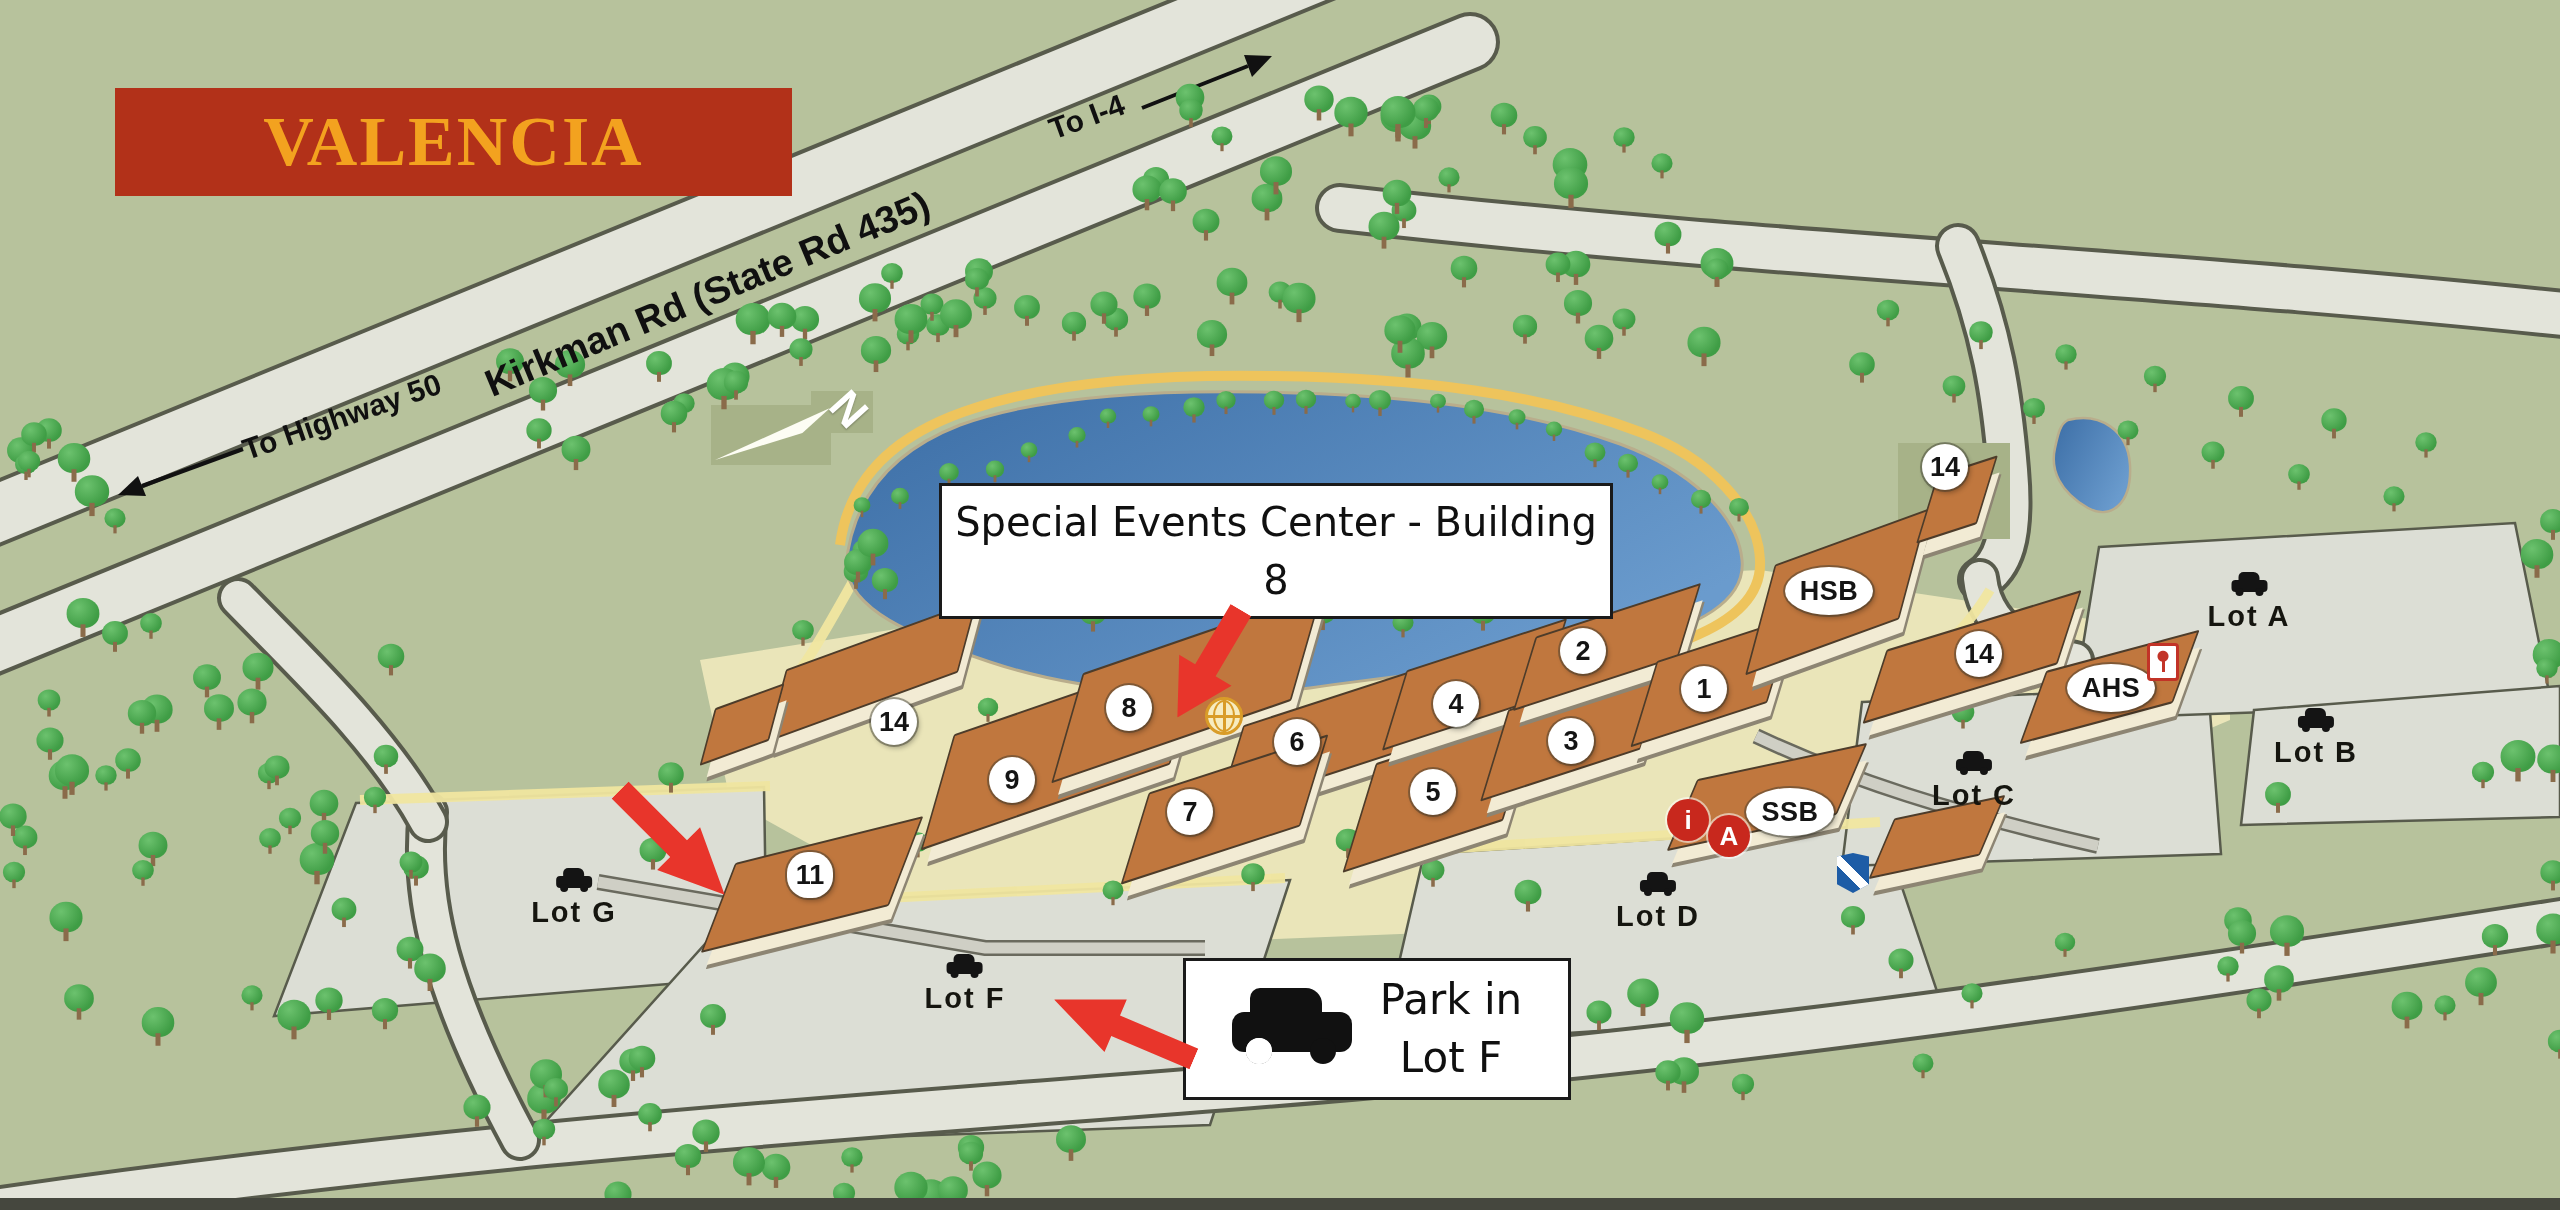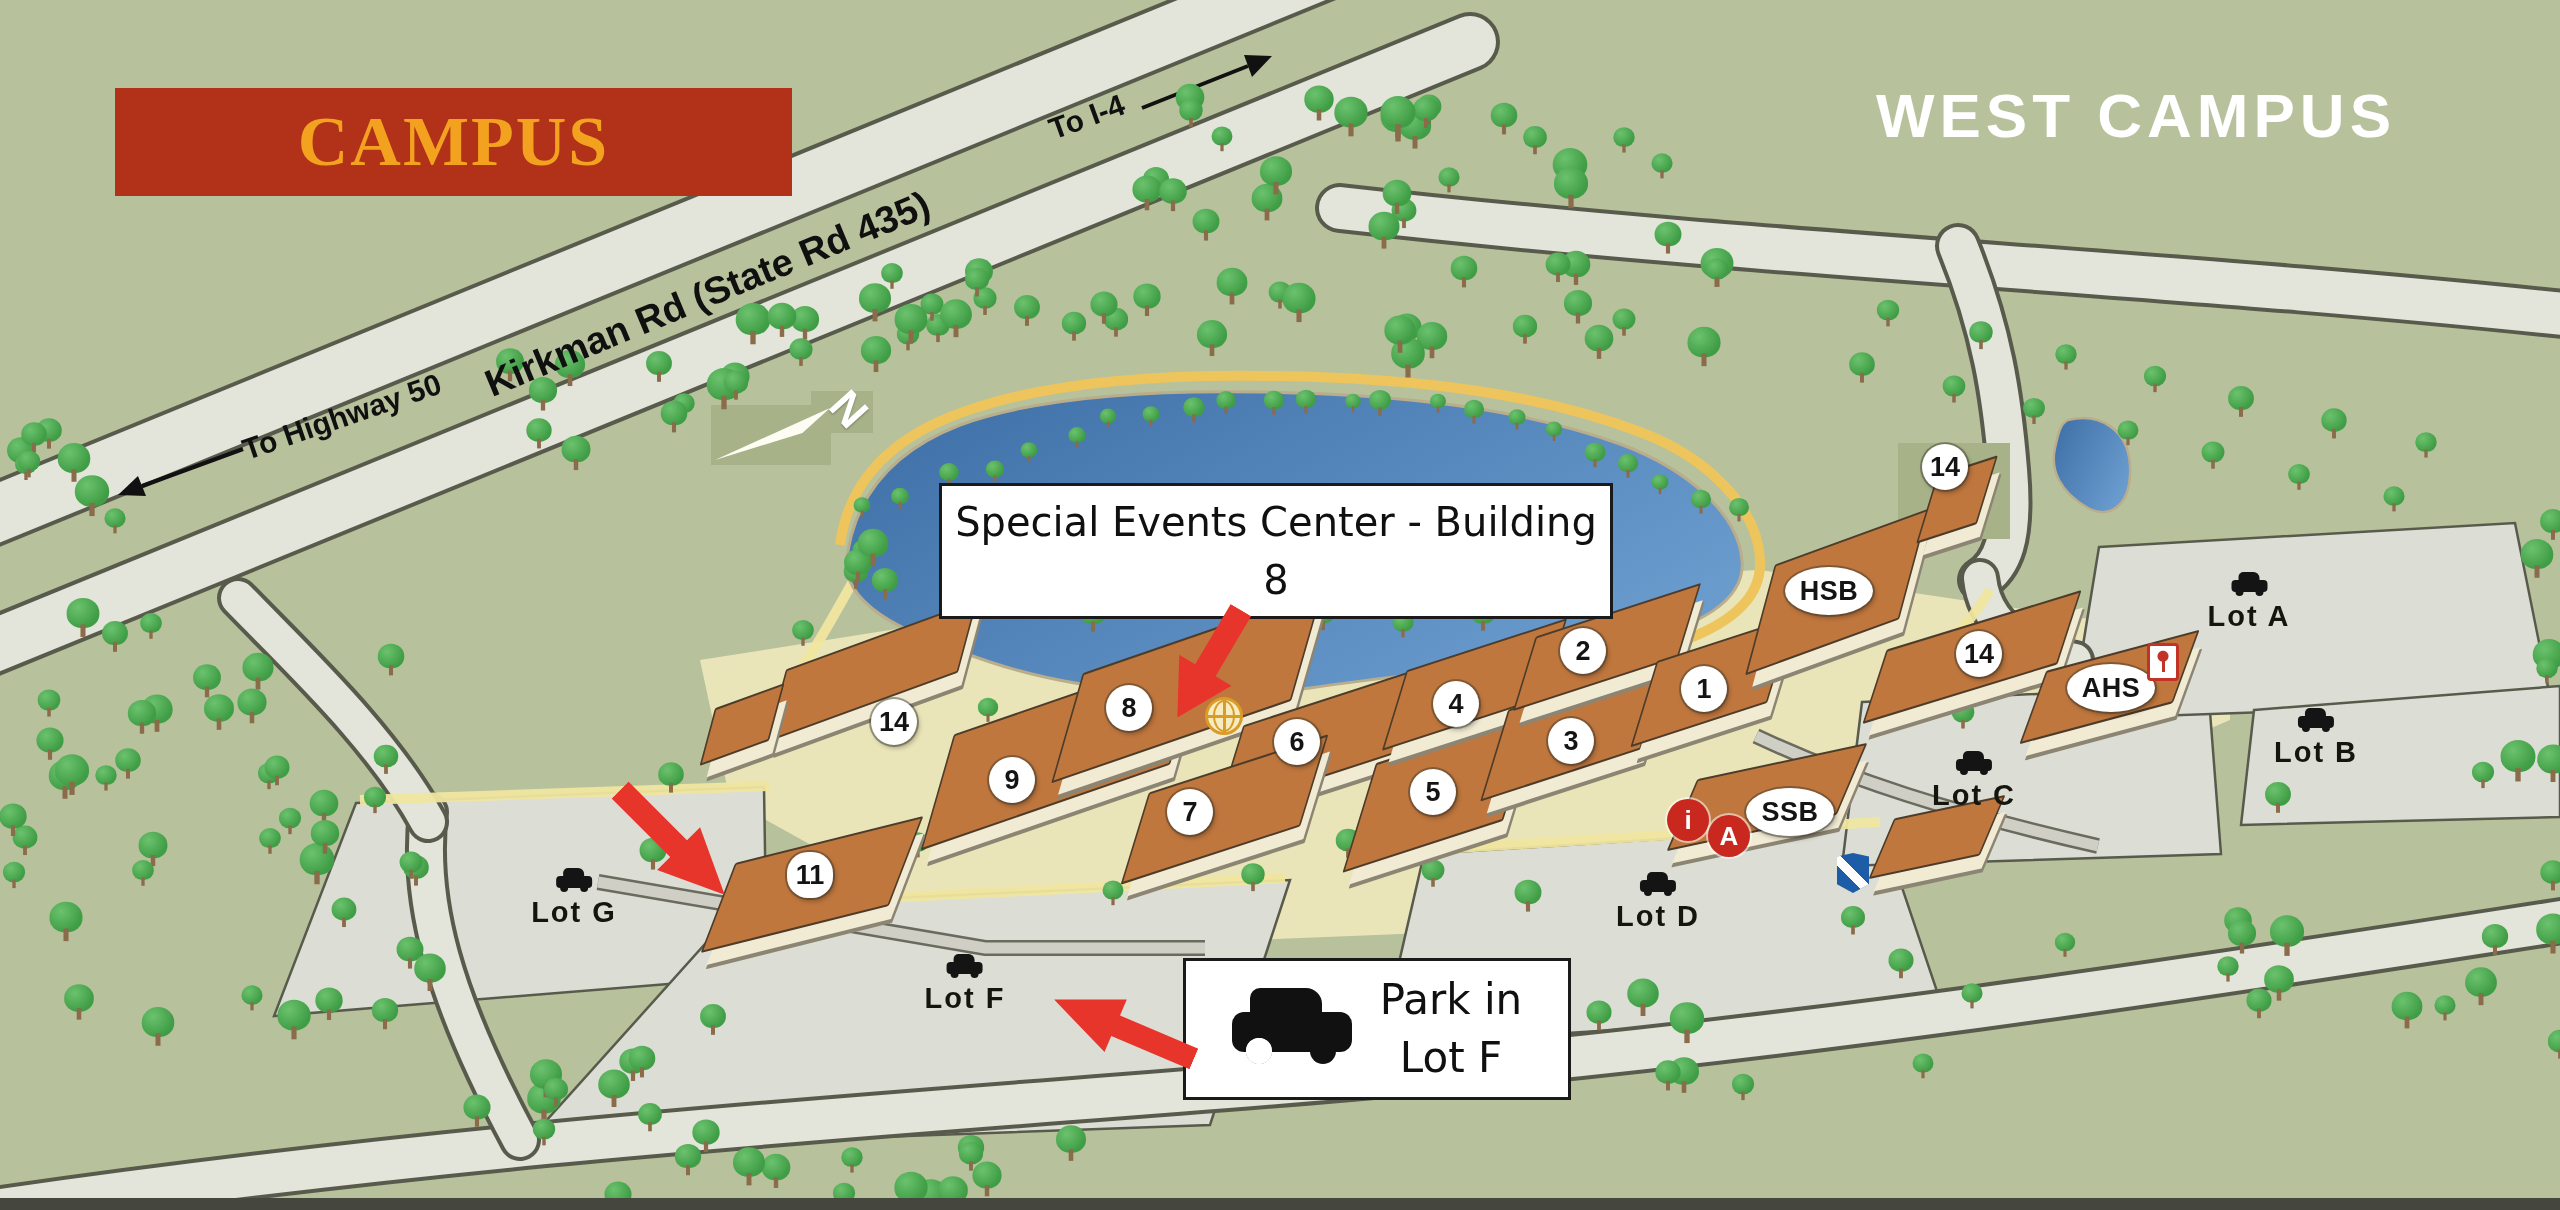--- a/index.html
+++ b/index.html
@@ -154,23 +154,22 @@
     </g>
   </svg>
 
   <div class="patch" style="left:711px;top:405px;width:120px;height:60px;"></div>
   <div class="patch" style="left:811px;top:391px;width:62px;height:42px;"></div>
   <div class="pennant" style="left:715px;top:408px;width:115px;height:52px;"></div>
   <div class="north" style="left:833px;top:384px;">N</div>
   <div class="patch" style="left:1898px;top:443px;width:112px;height:96px;"></div>
 
   <div class="logo" style="left:115px;top:88px;width:677px;height:108px;">
-      <span class="p2">CAMPUS</span>
+      <span class="p2">VALENCIA</span>
   </div>
-  <div class="title" style="left:1876px;top:80px;">WEST CAMPUS</div>
 
   <div class="roadlbl" style="left:470px;top:278px;width:450px;text-align:center;font-size:38px;transform:rotate(-22.5deg);">Kirkman Rd (State Rd 435)</div>
   <div class="roadlbl" style="left:1048px;top:100px;font-size:30px;transform:rotate(-20deg);">To I-4</div>
   <div class="roadlbl" style="left:238px;top:400px;font-size:30px;transform:rotate(-19deg);">To Highway 50</div>
 
   <div class="globe" style="left:1224px;top:716px;"></div>
   <div class="dot" style="left:1688px;top:820px;">i</div>
   <div class="dot" style="left:1729px;top:836px;">A</div>
   <div class="shield" style="left:1853px;top:873px;"></div>
   <div class="wellness" style="left:2163px;top:662px;"></div>

